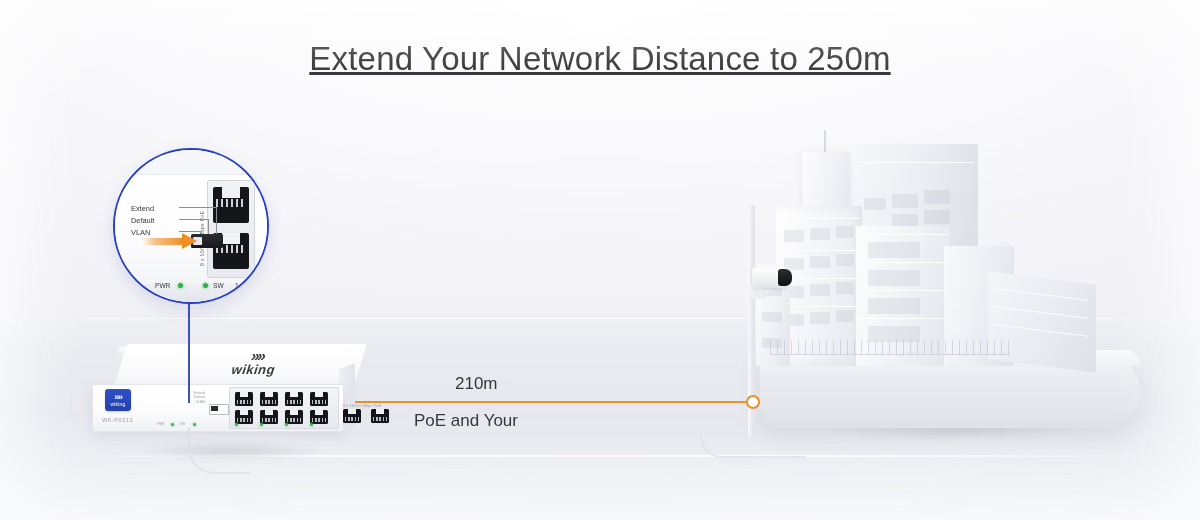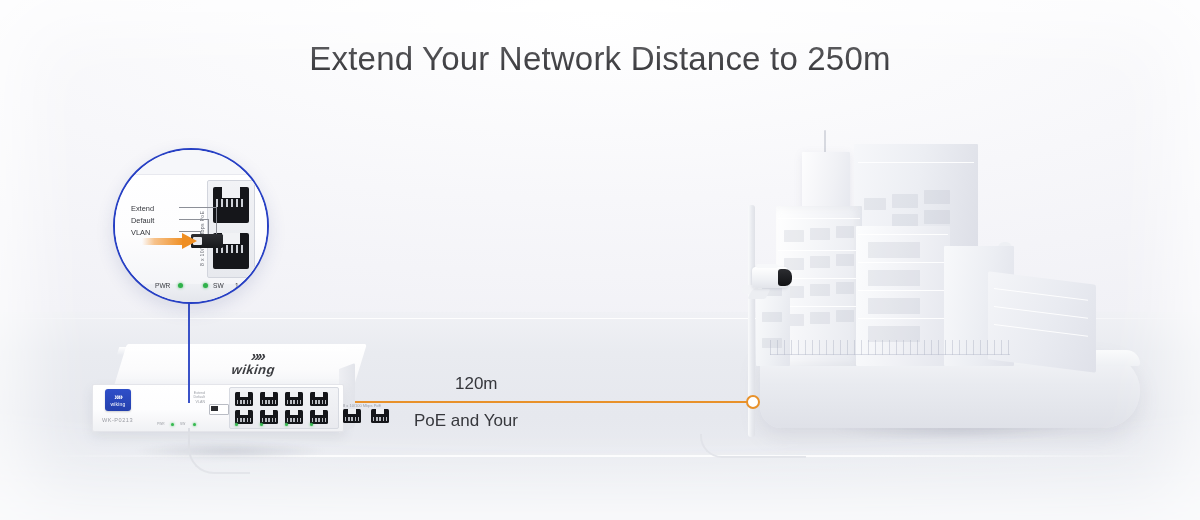--- a/index.html
+++ b/index.html
@@ -32,20 +32,21 @@
   }
   .vignette{
     position:absolute;inset:0;pointer-events:none;
     box-shadow:inset 0 0 70px 28px rgba(255,255,255,.75);
   }
   
   .title{
     position:absolute;top:40px;left:0;right:0;text-align:center;
     font-size:33px;font-weight:400;color:#2b2b2f;letter-spacing:.2px;
     white-space:nowrap;
+    text-decoration:underline;
   }
   
   .callout{
     position:absolute;left:113px;top:148px;width:152px;height:152px;
     border-radius:50%;border:2.2px solid #2740c4;
     background:#fbfbfd;overflow:hidden;
     box-shadow:0 6px 18px rgba(40,55,120,.13);
   }
   .callout-inner{position:absolute;inset:0;}
   .co-face{
@@ -385,21 +386,21 @@
     <div class="cam-mount"></div>
     <div class="cam-arm"></div>
     <div class="cam-body"></div>
     <div class="cam-top"></div>
     <div class="cam-lens"></div>
   </div>
 
   <div class="link-line"></div>
   <div class="link-src"></div>
   <div class="link-dot"></div>
-  <div class="link-label-top">120m</div>
+  <div class="link-label-top">210m</div>
   <div class="link-label-bot">PoE and Your</div>
 
   <div class="sw-shadow"></div>
   <div class="switch">
     <div class="sw-top"></div>
     <div class="sw-top-hi"></div>
     <div class="sw-logo">
       <div class="chev">»»</div>
       <div class="word">wiking</div>
     </div>

